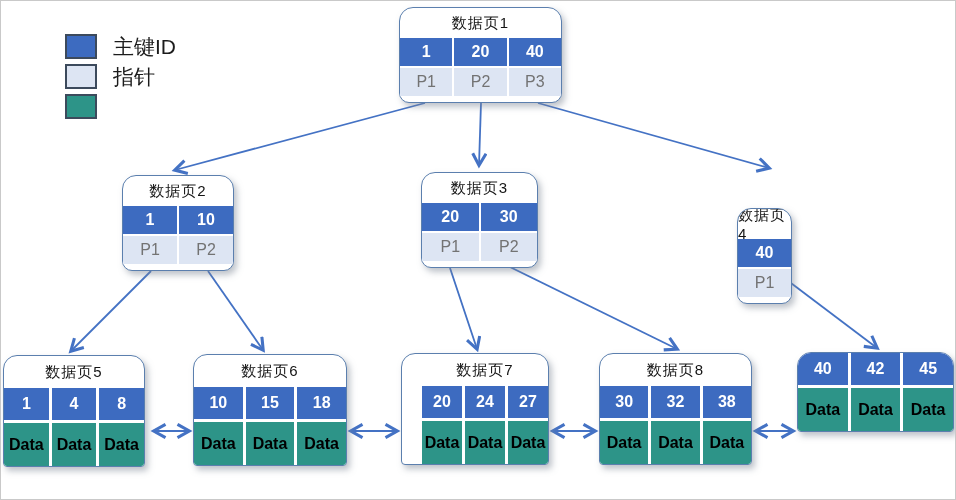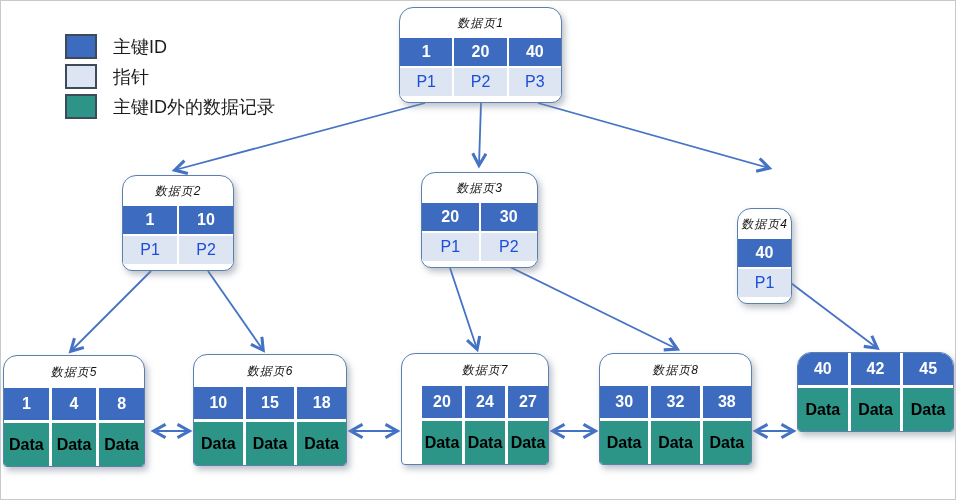--- a/index.html
+++ b/index.html
@@ -10,38 +10,38 @@
   }
   .arrows{position:absolute;left:0;top:0;width:956px;height:500px;pointer-events:none;}
 
   
   .legend{position:absolute;left:64px;top:33px;}
   .legend-row{display:flex;align-items:center;height:25px;margin-bottom:5px;}
   .swatch{width:32px;height:25px;border:2px solid #3c4a5c;box-sizing:border-box;margin-right:16px;}
   .sw-key{background:#3d6bc0;}
   .sw-ptr{background:#dde5f3;}
   .sw-data{background:#2d9488;}
-  .legend-label{font-size:18px;color:#1c1c1c;}
+  .legend-label{font-size:21px;color:#1c1c1c;}
 
   
   .node{
     position:absolute;background:#ffffff;
     border:1.6px solid #5b7fae;border-radius:14px;
     box-shadow:3px 4px 6px rgba(125,135,150,.5);
     box-sizing:border-box;overflow:hidden;
   }
   .node .title{
     display:flex;align-items:center;justify-content:center;
-    font-size:12px;color:#141414;letter-spacing:1px;font-style:italic;
+    font-size:15px;color:#141414;letter-spacing:1px;
   }
   .grid{display:grid;gap:2px;background:#ffffff;}
   .leaf .grid{gap:3px;}
   .cell{display:flex;align-items:center;justify-content:center;box-sizing:border-box;}
   .key{background:#3d6bc0;color:#ffffff;font-weight:bold;font-size:16px;}
-  .ptr{background:#dde5f3;color:#1d4ed8;font-size:16px;}
+  .ptr{background:#dde5f3;color:#737373;font-size:16px;}
   .data{background:#2d9488;color:#000000;font-size:16px;font-weight:600;}
 
   .inner{border-radius:14px 14px 10px 10px;padding-bottom:6px;}
   .inner .title{height:30px;}
   .inner .cell{height:28px;}
   .leaf{border-radius:14px 14px 4px 4px;}
   .leaf .title{height:32px;}
   .leaf .key{height:32px;}
   .leaf .data{height:43px;}
 
@@ -80,21 +80,20 @@
     <div class="legend-row">
       <span class="swatch sw-key"></span>
       <span class="legend-label">主键ID</span>
     </div>
     <div class="legend-row">
       <span class="swatch sw-ptr"></span>
       <span class="legend-label">指针</span>
     </div>
     <div class="legend-row">
       <span class="swatch sw-data"></span>
-      <span class="legend-label">主键ID外的数据记录</span>
     </div>
   </div>
 
   <div class="node inner" style="left:398px;top:6px;width:163px;">
     <div class="title">数据页1</div>
     <div class="grid c3">
       <div class="cell key">1</div>
       <div class="cell key">20</div>
       <div class="cell key">40</div>
       <div class="cell ptr">P1</div>

